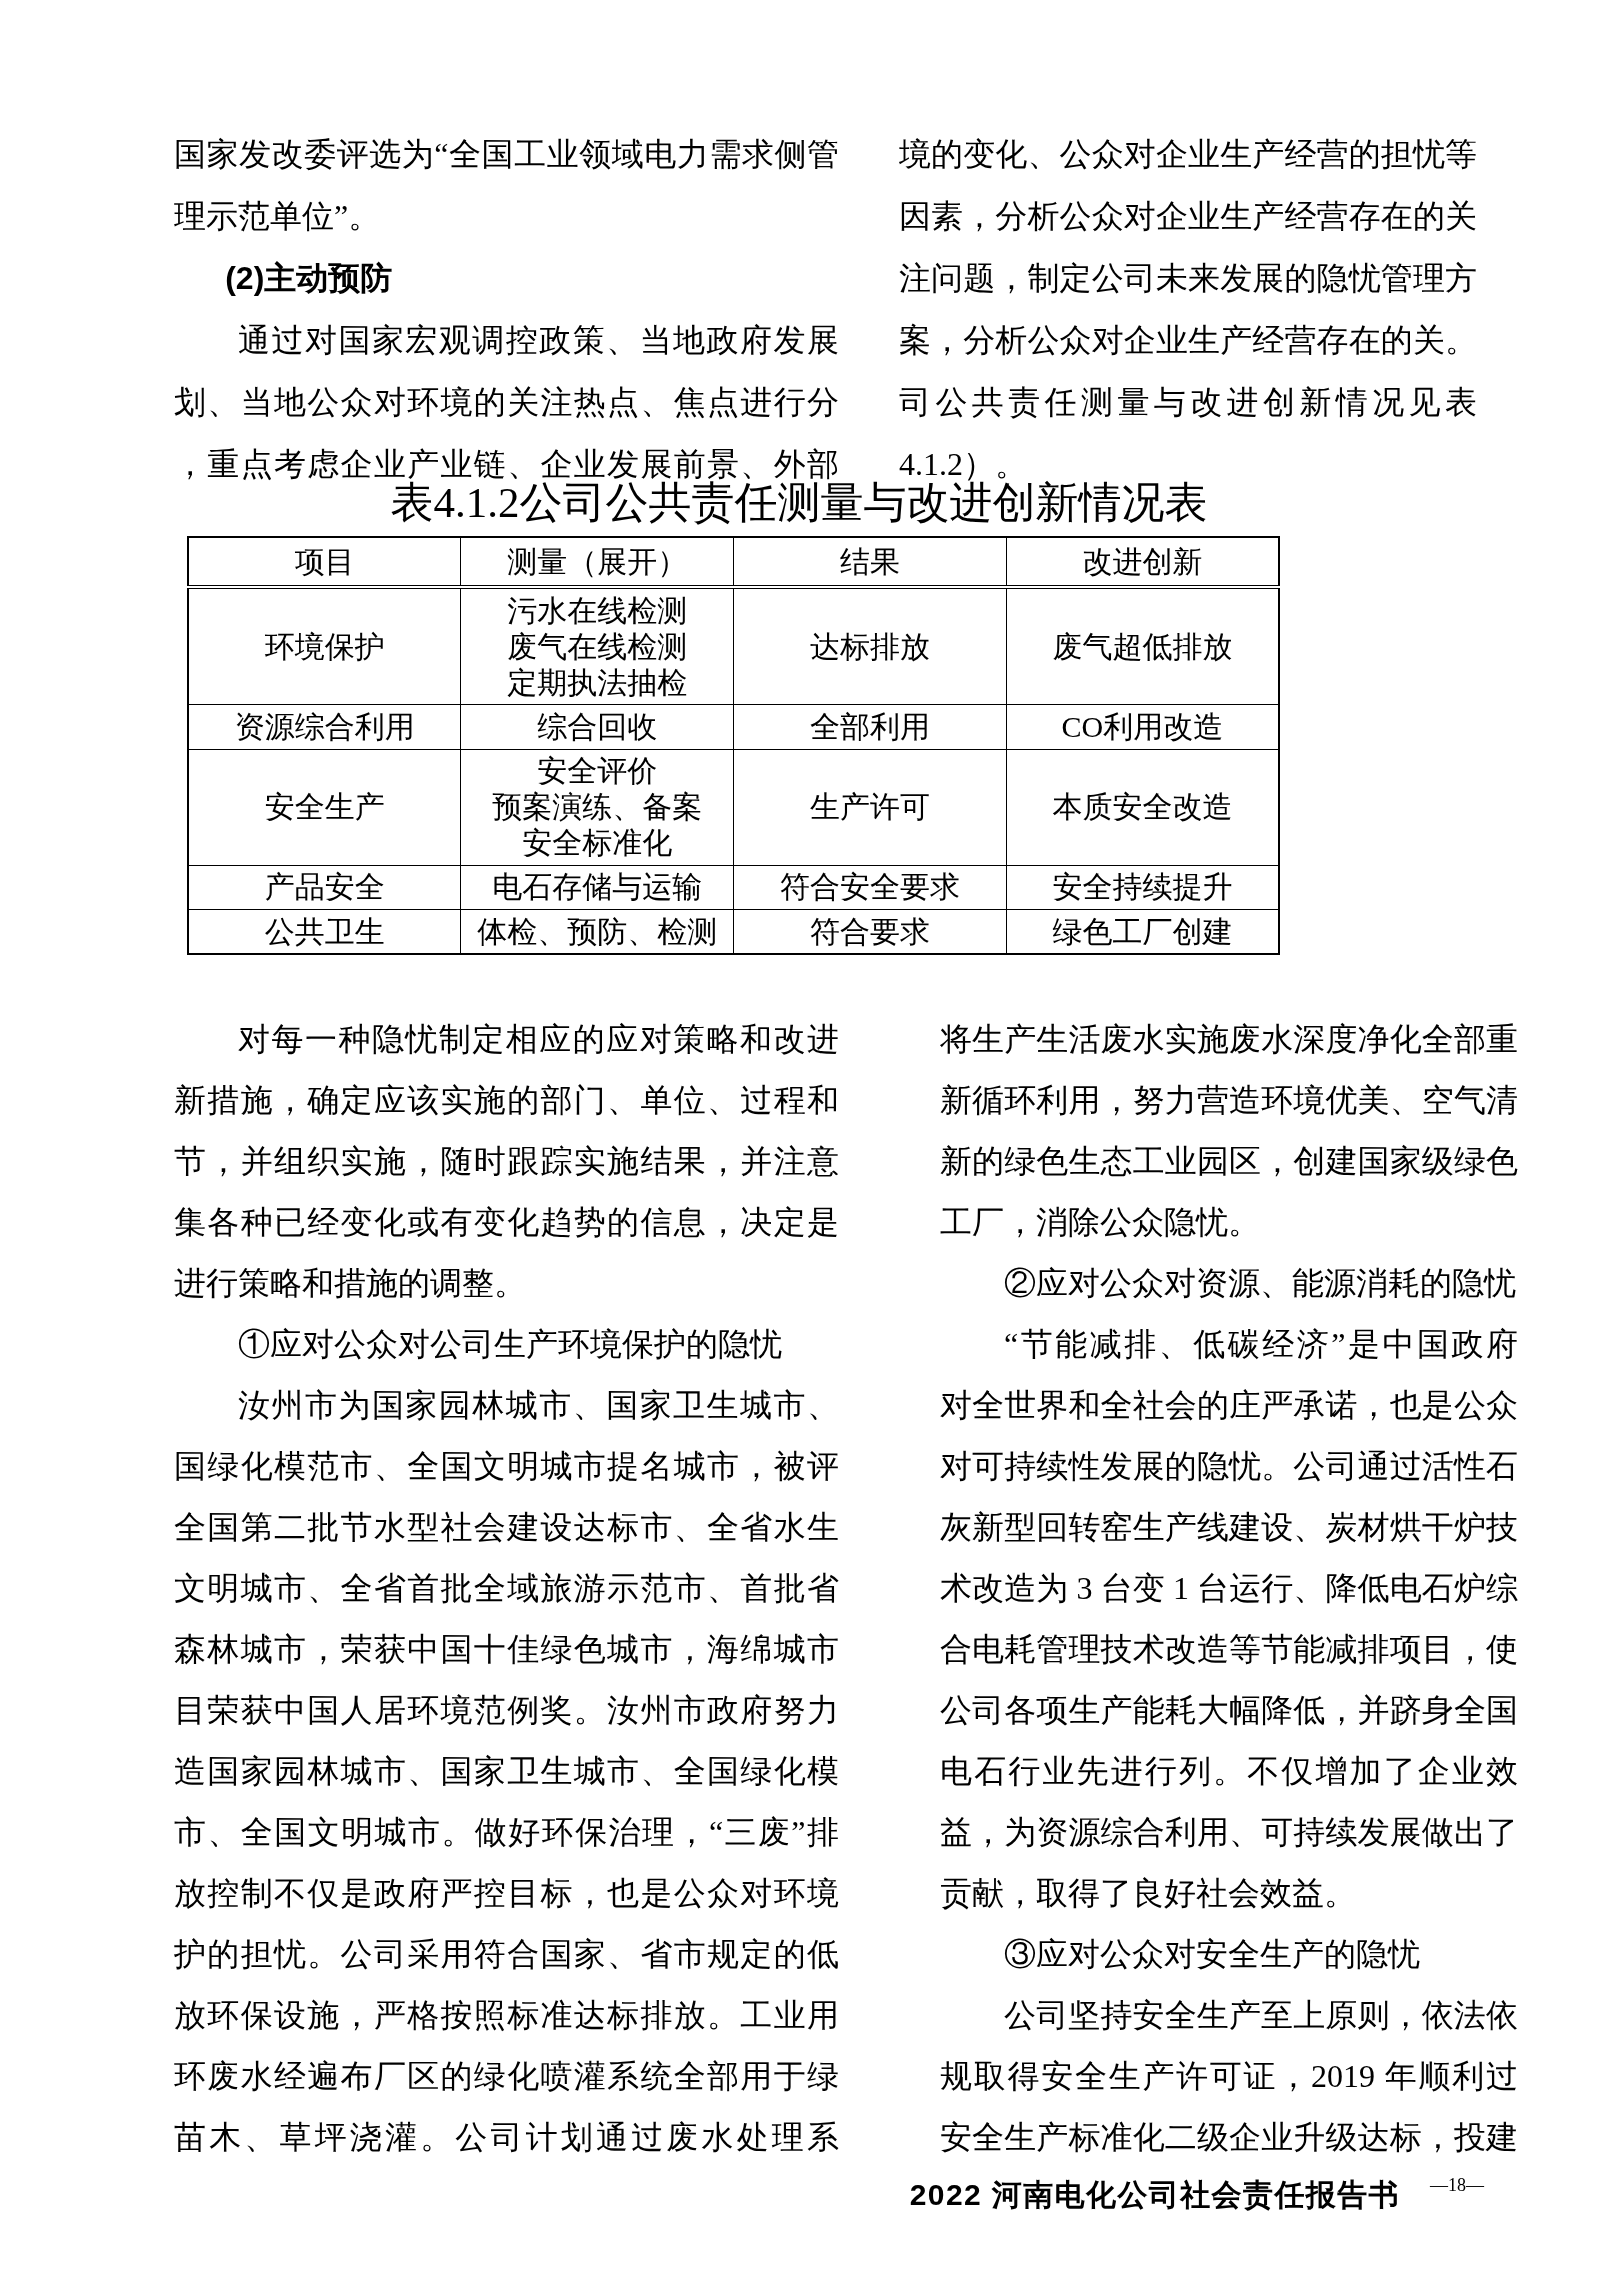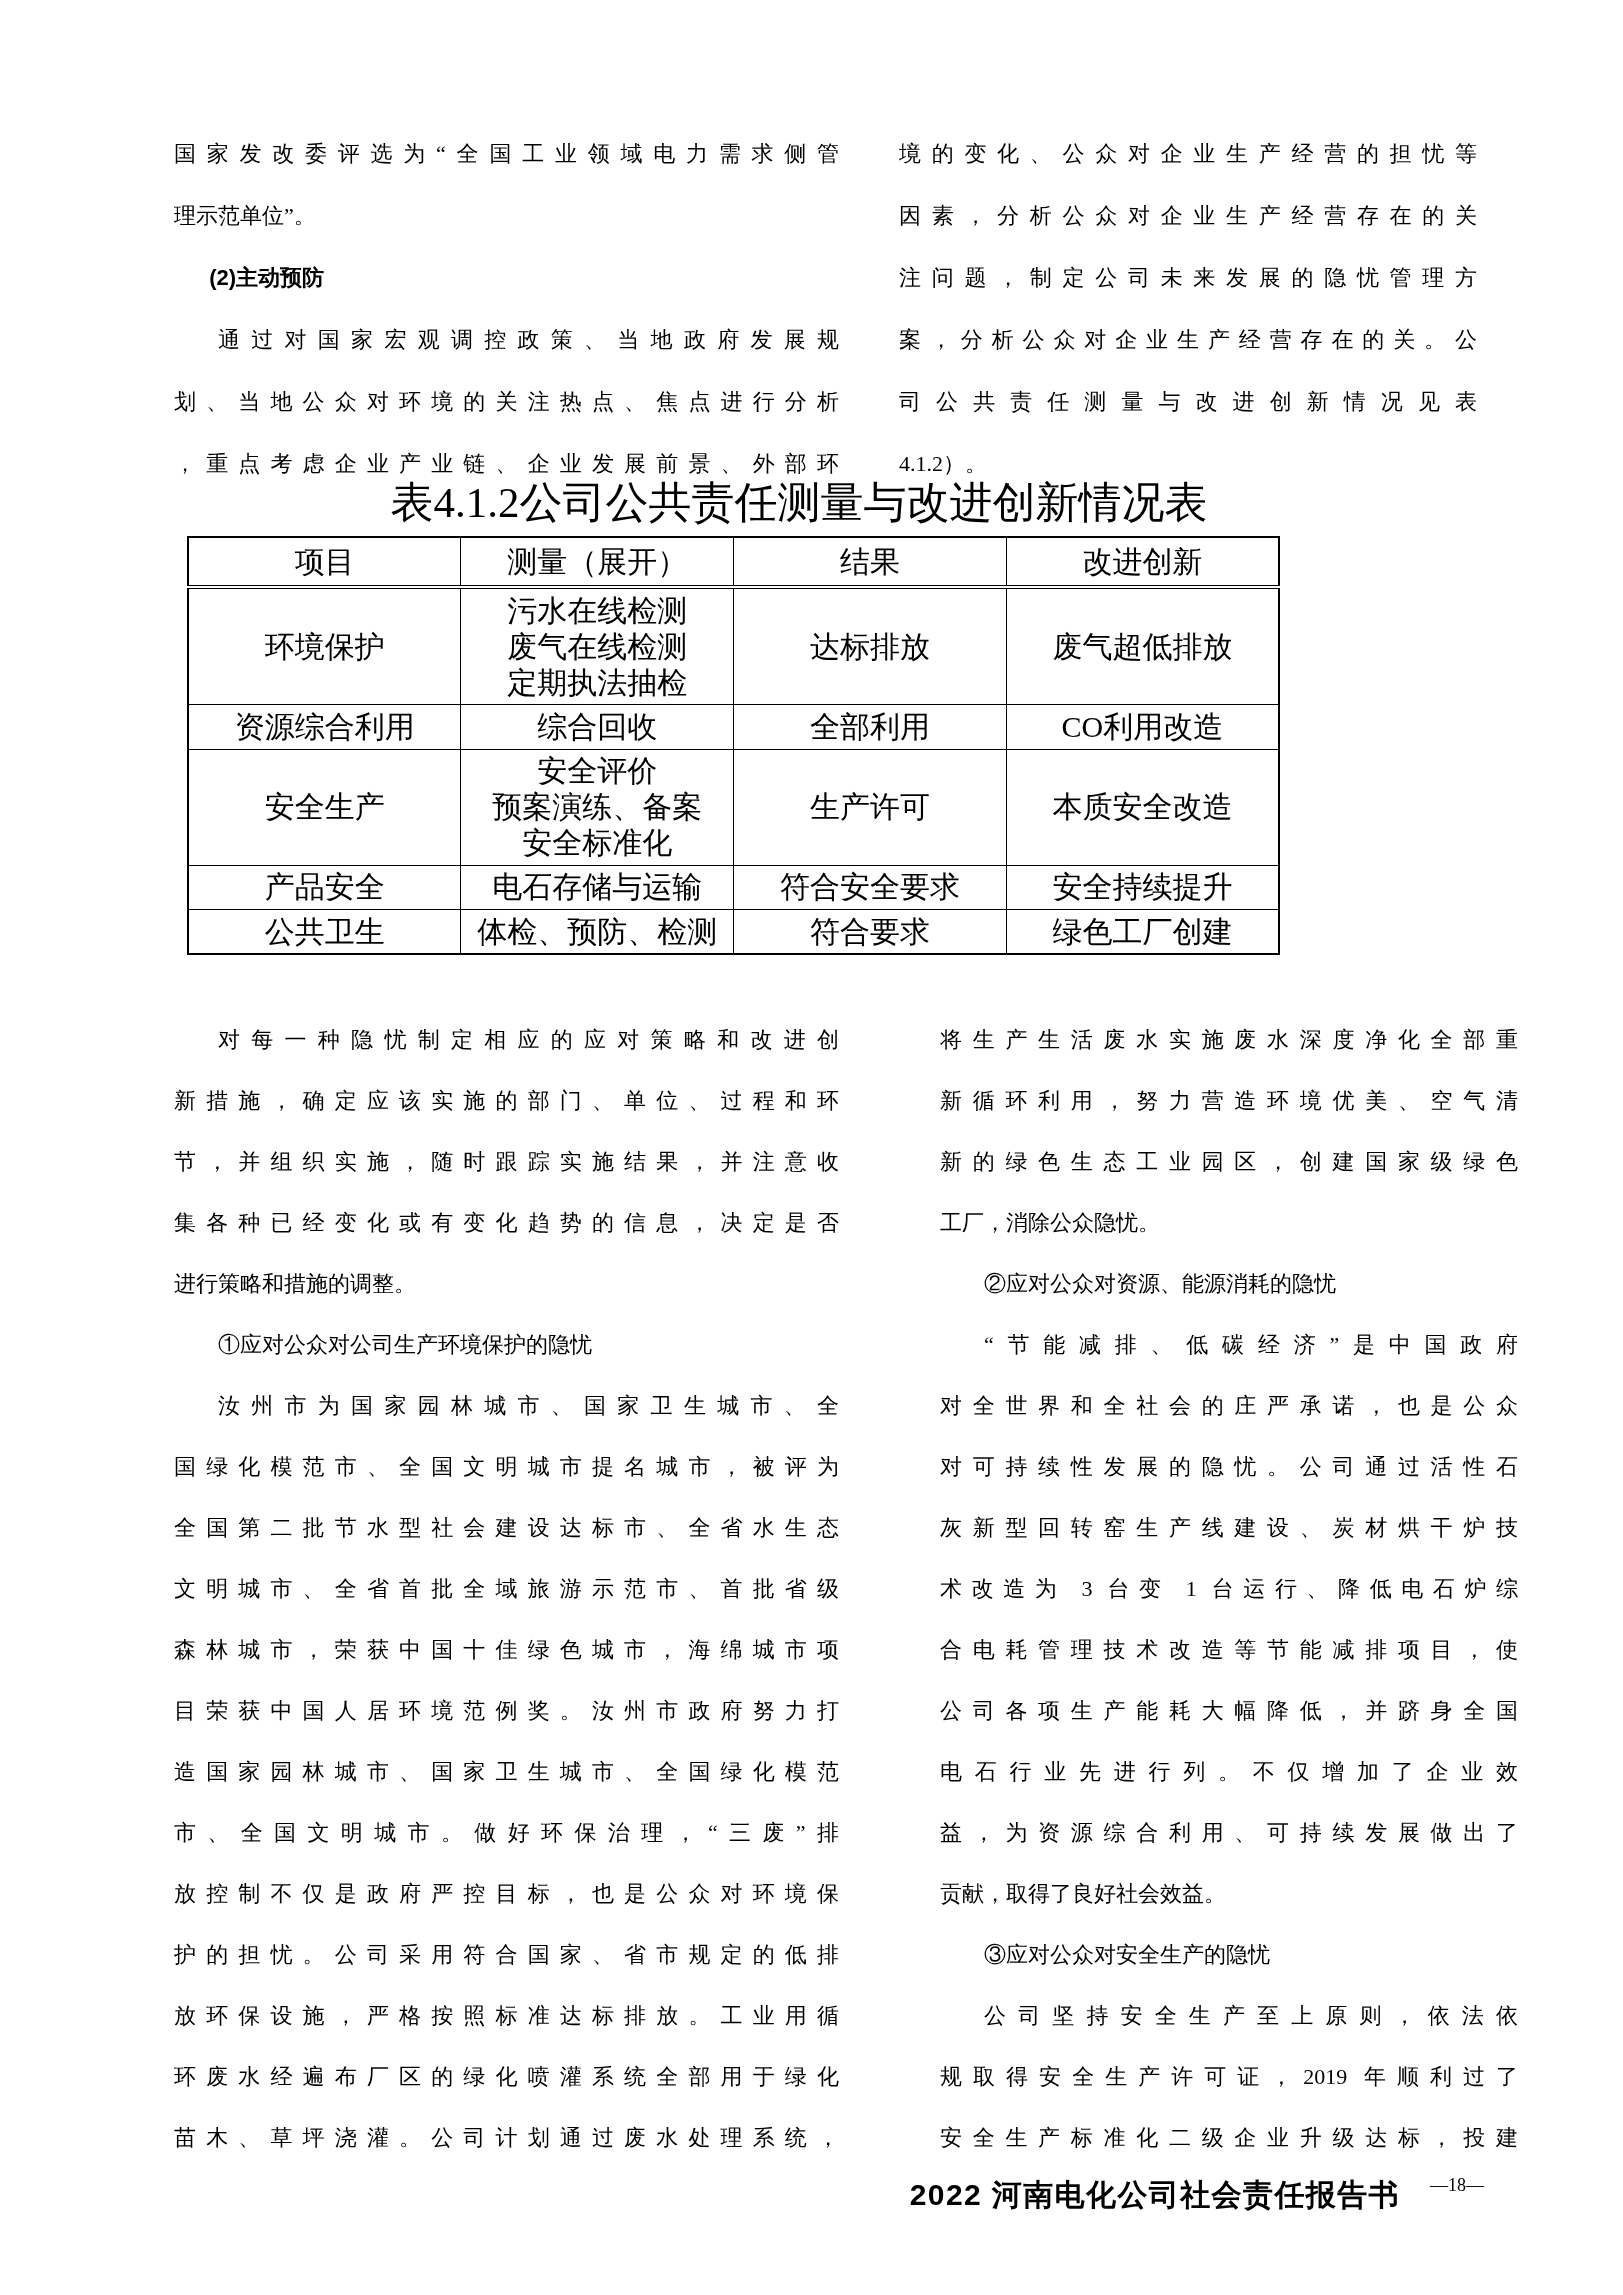--- a/index.html
+++ b/index.html
@@ -14,21 +14,21 @@
   .page{position:absolute;inset:0;background:#ffffff;}
 
   
   .col{position:absolute;}
   .col-tl{left:174px;top:123px;width:665px;}
   .col-tr{left:899px;top:123px;width:578px;}
   .col-bl{left:174px;top:1009px;width:665px;}
   .col-br{left:899px;top:1009px;width:578px;margin-left:41px;}
 
   .line{
-    font-size:22px;
+    font-size:32px;
     height:62px;line-height:62px;
     text-align:justify;
     text-align-last:justify;
     text-justify:inter-character;
     white-space:normal;
     overflow:hidden;
   }
   .col-bl .line,.col-br .line{height:61px;line-height:61px;}
   .line.s-n{text-align-last:left;}
   .line.s-ni{text-align-last:left;text-indent:2em;}

